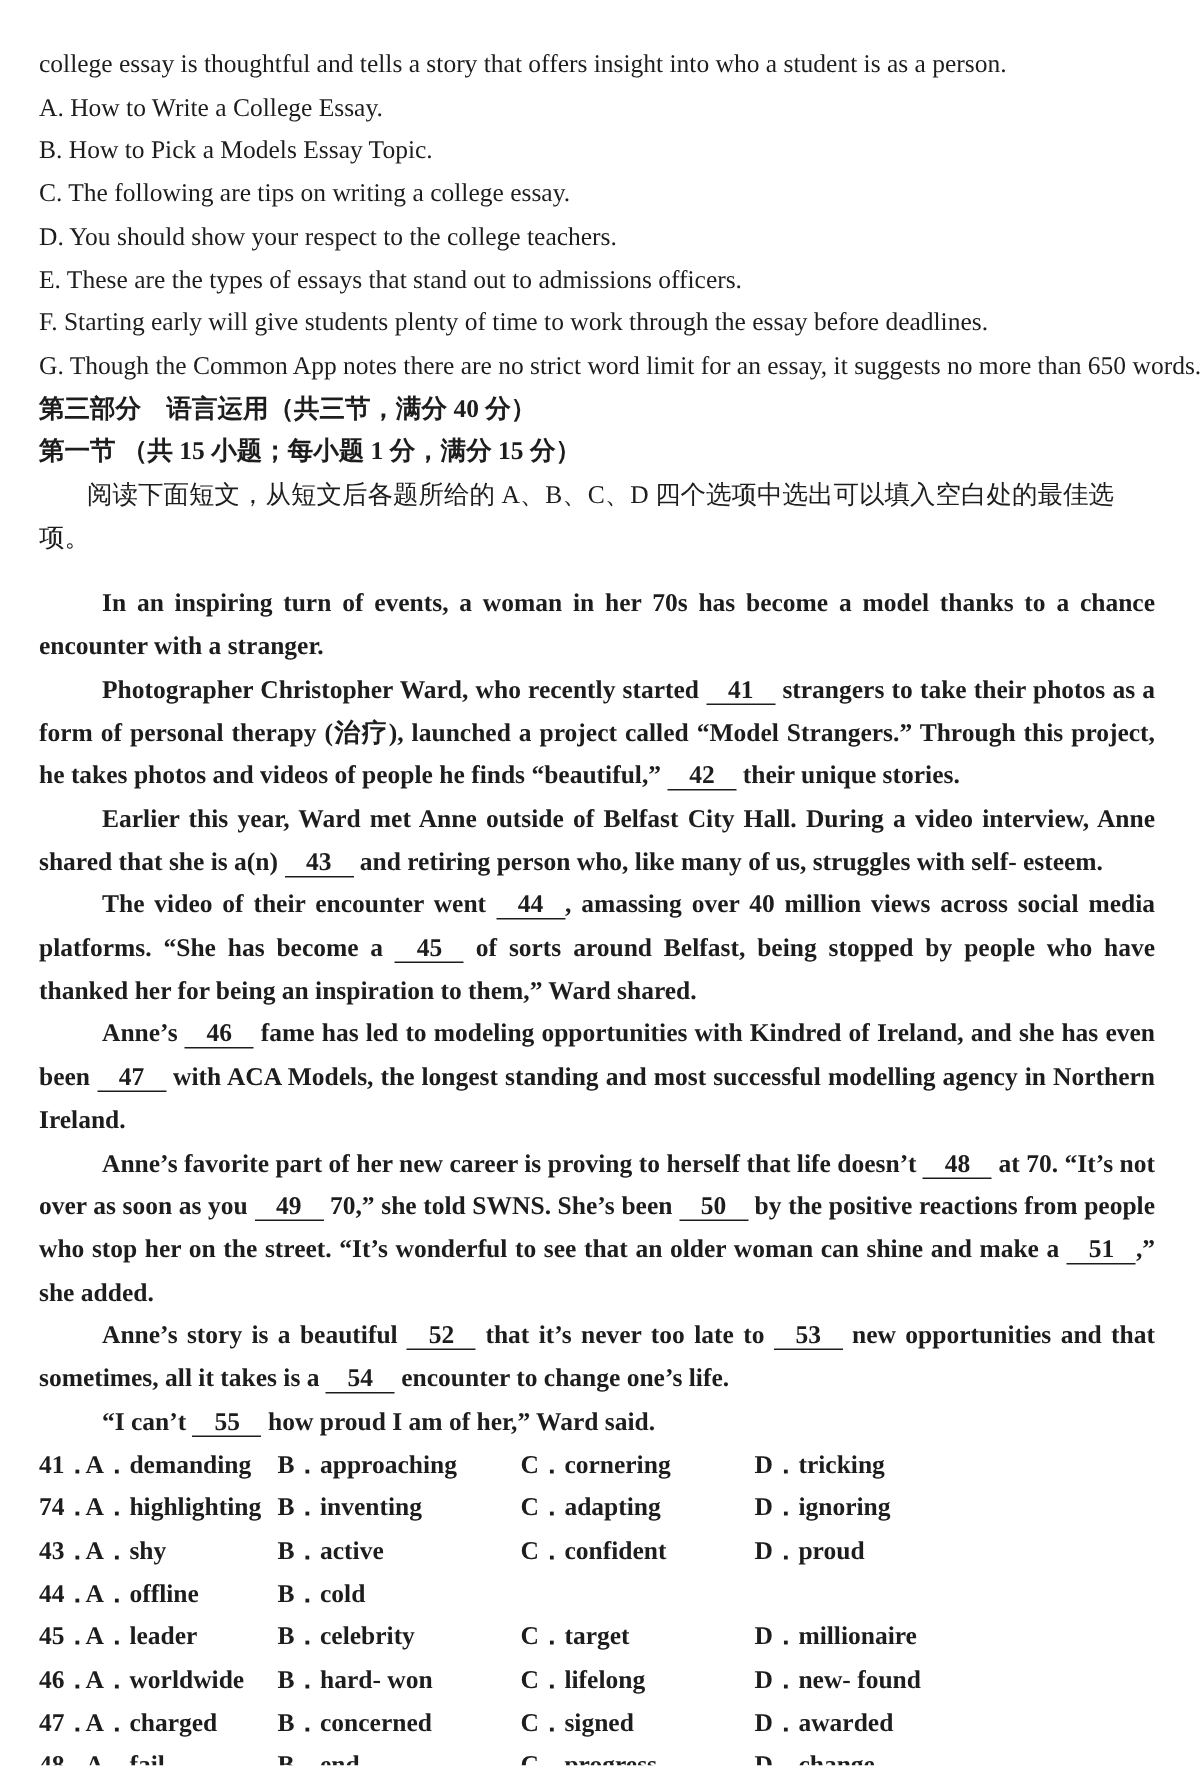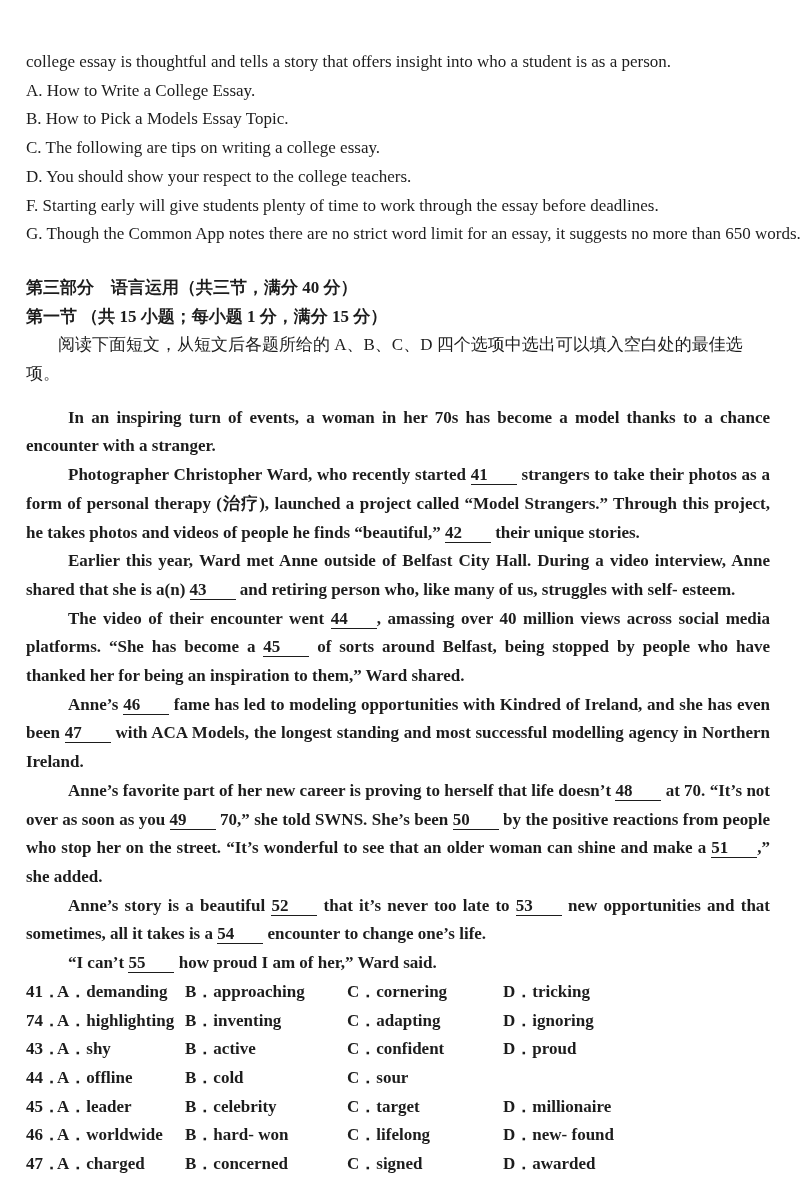--- a/index.html
+++ b/index.html
@@ -7,51 +7,51 @@
     margin: 0;
     padding: 0;
     background: #ffffff;
   }
   .page {
     position: relative;
     width: 800px;
     height: 1177px;
     box-sizing: border-box;
     background: #ffffff;
-    padding: 48px 30px 0 26px;
+    padding: 29px 30px 0 26px;
     font-family: "Liberation Serif", "DejaVu Serif", serif;
     font-size: 17px;
     line-height: 28.7px;
     color: #1d1d1d;
     overflow: hidden;
   }
   .top-list .line {
     white-space: nowrap;
   }
   .sec-title {
     font-weight: 700;
   }
   .sec-title.part {
-    margin-top: 25px;
   }
   .instruction {
     text-indent: 32px;
     margin-bottom: 15px;
   }
   .passage p {
     margin: 0;
     text-indent: 42px;
     text-align: justify;
     font-weight: bold;
   }
   .blank {
     display: inline-block;
     min-width: 46px;
     height: 20px;
     line-height: 21px;
+    text-align: center;
     border-bottom: 1.5px solid #1d1d1d;
     text-indent: 0;
   }
   .questions {
     margin-top: 0;
   }
   .qrow {
     display: grid;
     grid-template-columns: 31px 128px 162px 156px auto;
     font-weight: bold;
@@ -64,20 +64,21 @@
 <body>
 
 <div class="page">
 
   <div class="top-list">
       <div class="line">college essay is thoughtful and tells a story that offers insight into who a student is as a person.</div>
       <div class="line">A. How to Write a College Essay.</div>
       <div class="line">B. How to Pick a Models Essay Topic.</div>
       <div class="line">C. The following are tips on writing a college essay.</div>
       <div class="line">D. You should show your respect to the college teachers.</div>
+      <div class="line">E. These are the types of essays that stand out to admissions officers.</div>
       <div class="line">F. Starting early will give students plenty of time to work through the essay before deadlines.</div>
       <div class="line">G. Though the Common App notes there are no strict word limit for an essay, it suggests no more than 650 words.</div>
     </div>
 
   <div class="sec-title part">第三部分　语言运用（共三节，满分 40 分）</div>
 
   <div class="sec-title">第一节 （共 15 小题；每小题 1 分，满分 15 分）</div>
 
   <div class="instruction">阅读下面短文，从短文后各题所给的 A、B、C、D 四个选项中选出可以填入空白处的最佳选项。</div>
 
@@ -111,21 +112,20 @@
         <div class="cell">43．</div>
         <div class="cell">A．shy</div>
         <div class="cell">B．active</div>
         <div class="cell">C．confident</div>
         <div class="cell">D．proud</div>
       </div>
       <div class="qrow">
         <div class="cell">44．</div>
         <div class="cell">A．offline</div>
         <div class="cell">B．cold</div>
-        <div class="cell">C．sour</div>
       </div>
       <div class="qrow">
         <div class="cell">45．</div>
         <div class="cell">A．leader</div>
         <div class="cell">B．celebrity</div>
         <div class="cell">C．target</div>
         <div class="cell">D．millionaire</div>
       </div>
       <div class="qrow">
         <div class="cell">46．</div>

